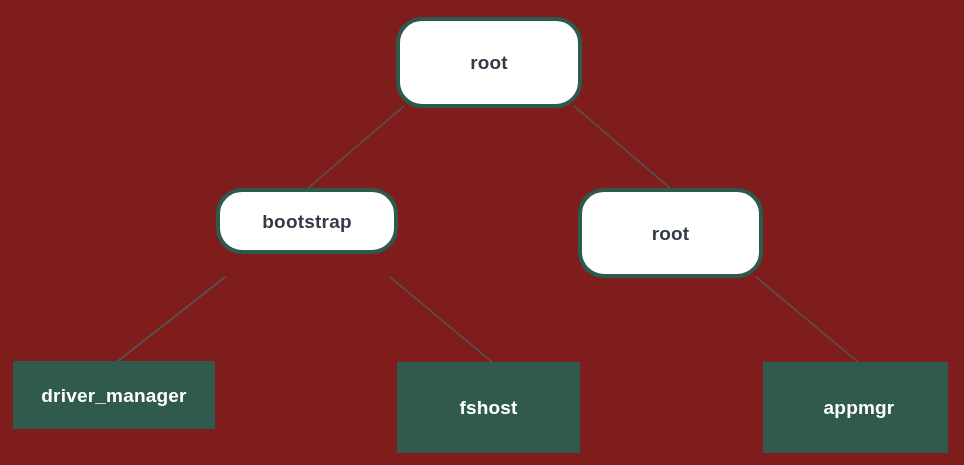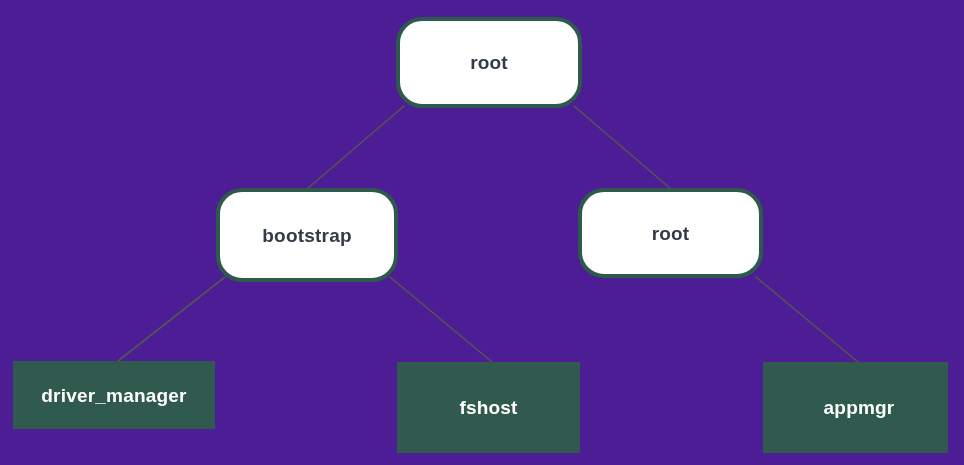--- a/index.html
+++ b/index.html
@@ -11,21 +11,21 @@
   body {
     font-family: "Liberation Sans", sans-serif;
     width: 964px;
     height: 465px;
     overflow: hidden;
   }
   #diagram-root {
     position: relative;
     width: 964px;
     height: 465px;
-    background: #4c1d95;
+    background: #7f1d1d;
   }
   #edge-layer {
     position: absolute;
     left: 0;
     top: 0;
     width: 964px;
     height: 465px;
     pointer-events: none;
   }
   .node {
@@ -72,21 +72,21 @@
         <line x1="225" y1="277" x2="118" y2="361" stroke="#555555" stroke-width="1.6" stroke-linecap="round"></line>
         <line x1="390" y1="277" x2="492" y2="362" stroke="#555555" stroke-width="1.6" stroke-linecap="round"></line>
         <line x1="756" y1="277" x2="858" y2="362" stroke="#555555" stroke-width="1.6" stroke-linecap="round"></line>
       </g>
   </svg>
 
   <div class="node node-rounded" style="left: 396px; top: 17px; width: 186px; height: 91px;">
     <span class="node-label">root</span>
   </div>
 
-  <div class="node node-rounded" style="left: 216px; top: 188px; width: 182px; height: 94px;">
+  <div class="node node-rounded" style="left: 216px; top: 188px; width: 182px; height: 66px;">
     <span class="node-label">bootstrap</span>
   </div>
 
   <div class="node node-rounded" style="left: 578px; top: 188px; width: 185px; height: 90px;">
     <span class="node-label">root</span>
   </div>
 
   <div class="node node-solid" style="left: 13px; top: 361px; width: 202px; height: 68px;">
     <span class="node-label">driver_manager</span>
   </div>

